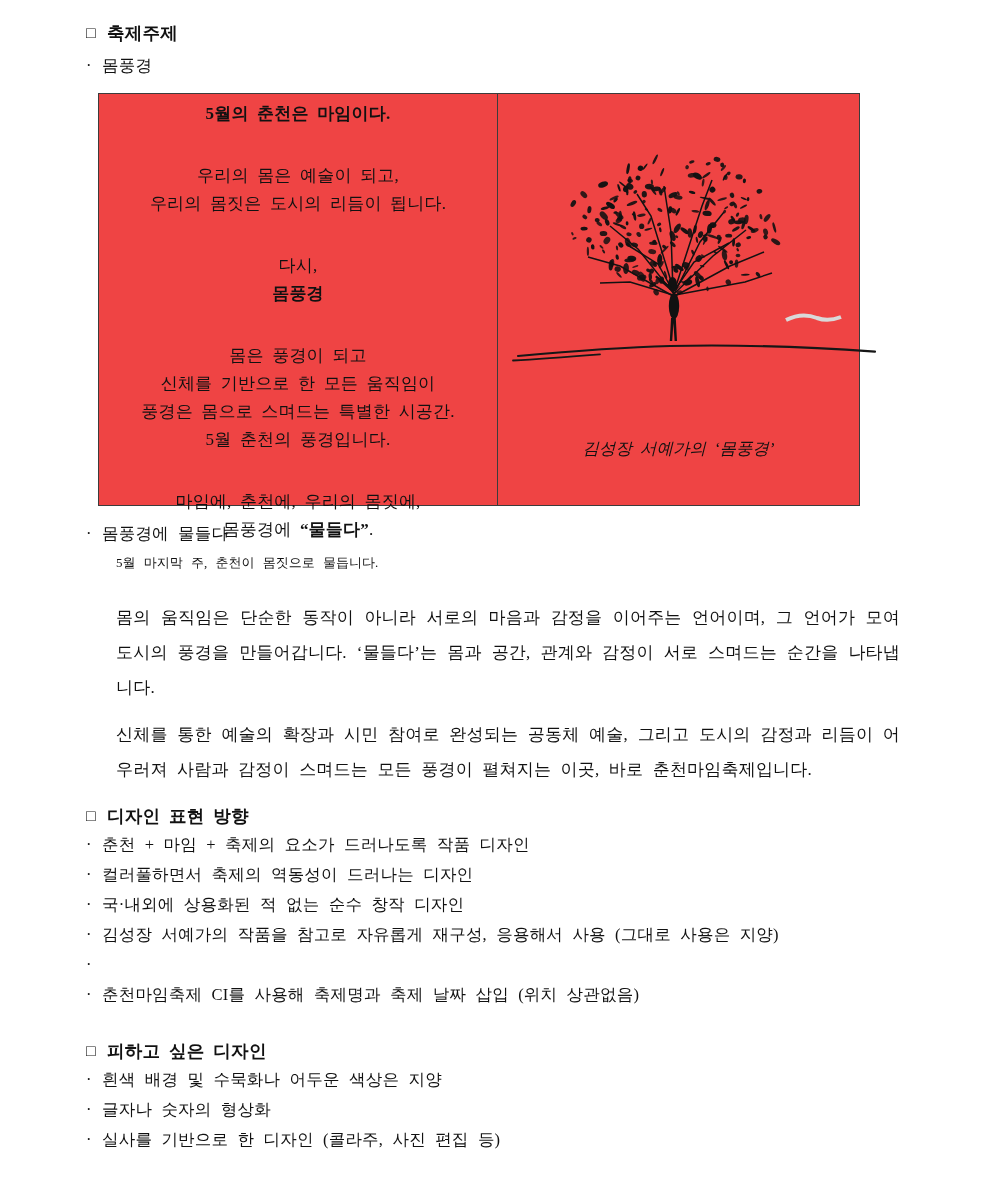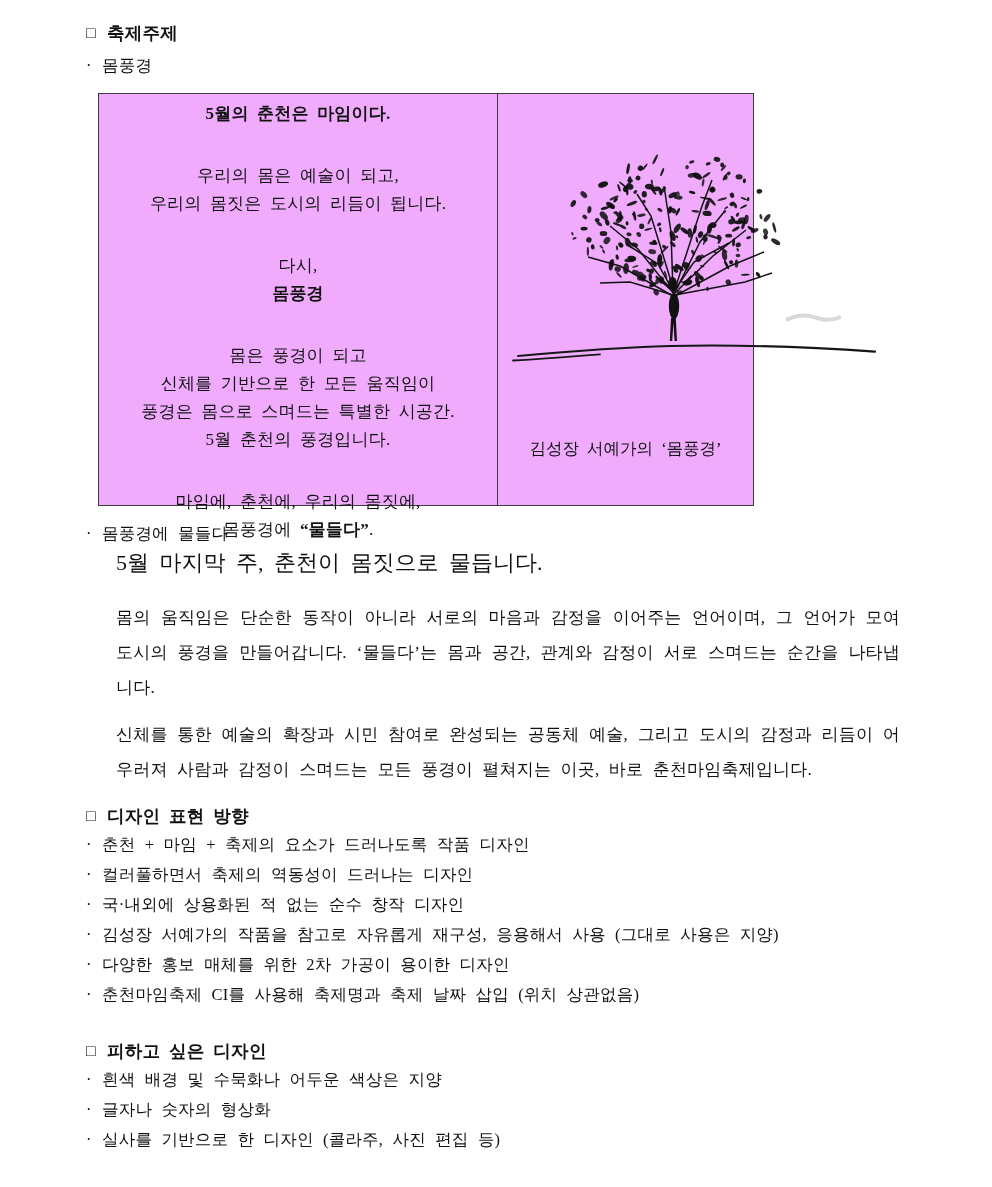--- a/index.html
+++ b/index.html
@@ -14,39 +14,39 @@
   .sec-heading{font-size:17.5px;font-weight:bold;line-height:26px;letter-spacing:.3px;word-spacing:4px;}
   .sec-heading .marker{font-weight:normal;font-size:16px;margin-right:11px;position:relative;top:-1px;}
 
   
   .bullet-line{font-size:16.5px;line-height:30px;word-spacing:5px;letter-spacing:.2px;display:flex;}
   .bullet-line .b-marker{width:16px;flex:0 0 16px;text-align:left;}
   .bullet-top{line-height:26px;margin-top:6px;}
 
   
   .theme-box{
-    margin-top:14px;margin-left:12px;width:656px;height:413px;
-    border:1.5px solid #3c3c3c;box-sizing:border-box;display:flex;background:#f0abfc;
+    margin-top:14px;margin-left:12px;width:762px;height:413px;
+    border:1.5px solid #3c3c3c;box-sizing:border-box;display:flex;background:#ef4444;
   }
   .cell-left{
     width:399px;box-sizing:border-box;border-right:1.5px solid #3c3c3c;
     text-align:center;padding-top:6px;font-size:17px;line-height:28px;word-spacing:4px;letter-spacing:.2px;
   }
-  .cell-right{position:relative;flex:1;}
+  .cell-right{position:relative;flex:1;font-style:italic;}
   .poem-title{font-weight:bold;}
   .stanza{margin-top:34px;}
   .bold{font-weight:bold;}
   .tree-svg{position:absolute;left:0;top:0;}
   .illus-caption{
     position:absolute;left:0;top:341px;width:100%;text-align:center;
     font-size:16.5px;line-height:27px;word-spacing:4px;
   }
 
   
-  .lead-line{margin-left:30px;font-size:22px;line-height:30px;word-spacing:5px;}
+  .lead-line{margin-left:30px;font-size:13px;line-height:30px;word-spacing:5px;}
   .para{
     margin-left:30px;width:784px;font-size:17px;line-height:35px;
     text-align:justify;word-spacing:5px;letter-spacing:.2px;
   }
   .para1{margin-top:22px;}
   .para2{margin-top:8px;}
 
   .h-design{margin-top:16px;}
   .h-avoid{margin-top:28px;}
   .s2-title{margin-top:14px;line-height:28px;}
@@ -353,21 +353,20 @@
   <div class="bullet-line">
     <span class="b-marker">·</span>
     <span>국·내외에 상용화된 적 없는 순수 창작 디자인</span>
   </div>
   <div class="bullet-line">
     <span class="b-marker">·</span>
     <span>김성장 서예가의 작품을 참고로 자유롭게 재구성, 응용해서 사용 (그대로 사용은 지양)</span>
   </div>
   <div class="bullet-line">
     <span class="b-marker">·</span>
-    <span>다양한 홍보 매체를 위한 2차 가공이 용이한 디자인</span>
   </div>
   <div class="bullet-line">
     <span class="b-marker">·</span>
     <span>춘천마임축제 CI를 사용해 축제명과 축제 날짜 삽입 (위치 상관없음)</span>
   </div>
 
   <div class="sec-heading h-avoid">
     <span class="marker">□</span><span>피하고 싶은 디자인</span>
   </div>
   <div class="bullet-line">

